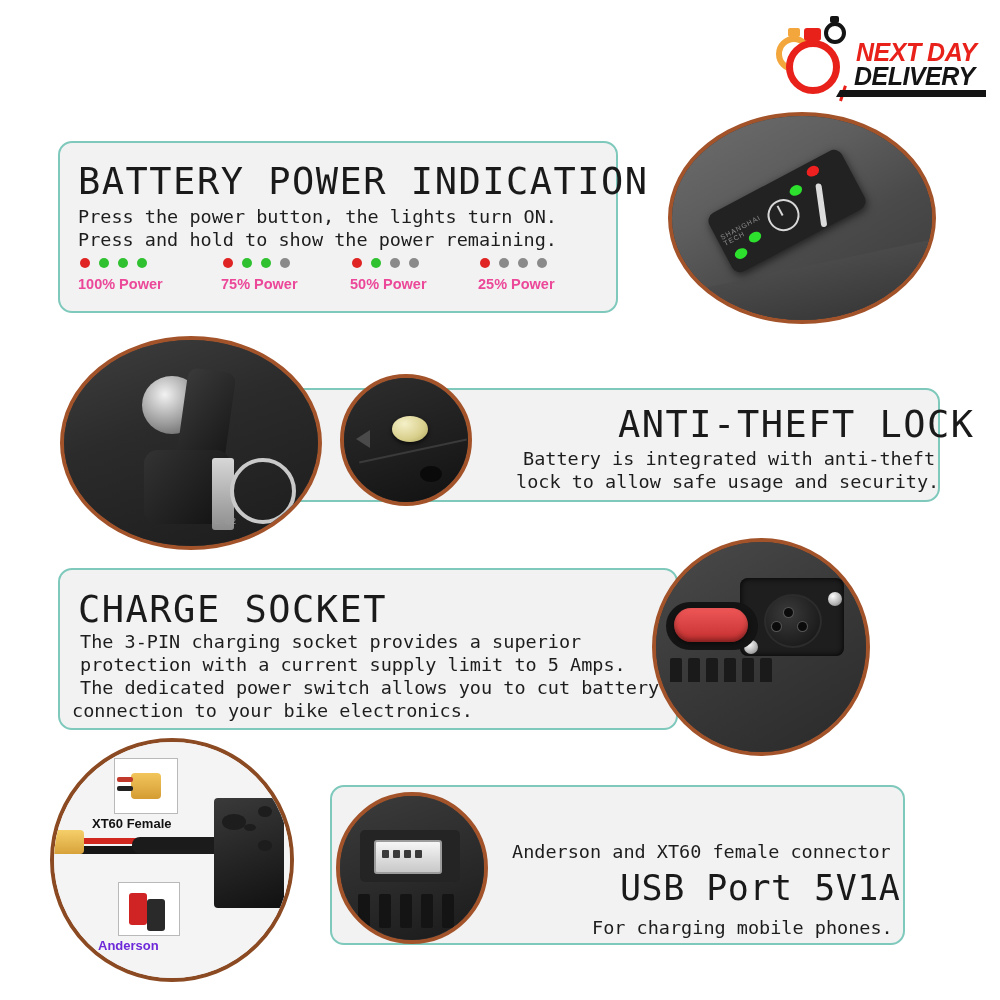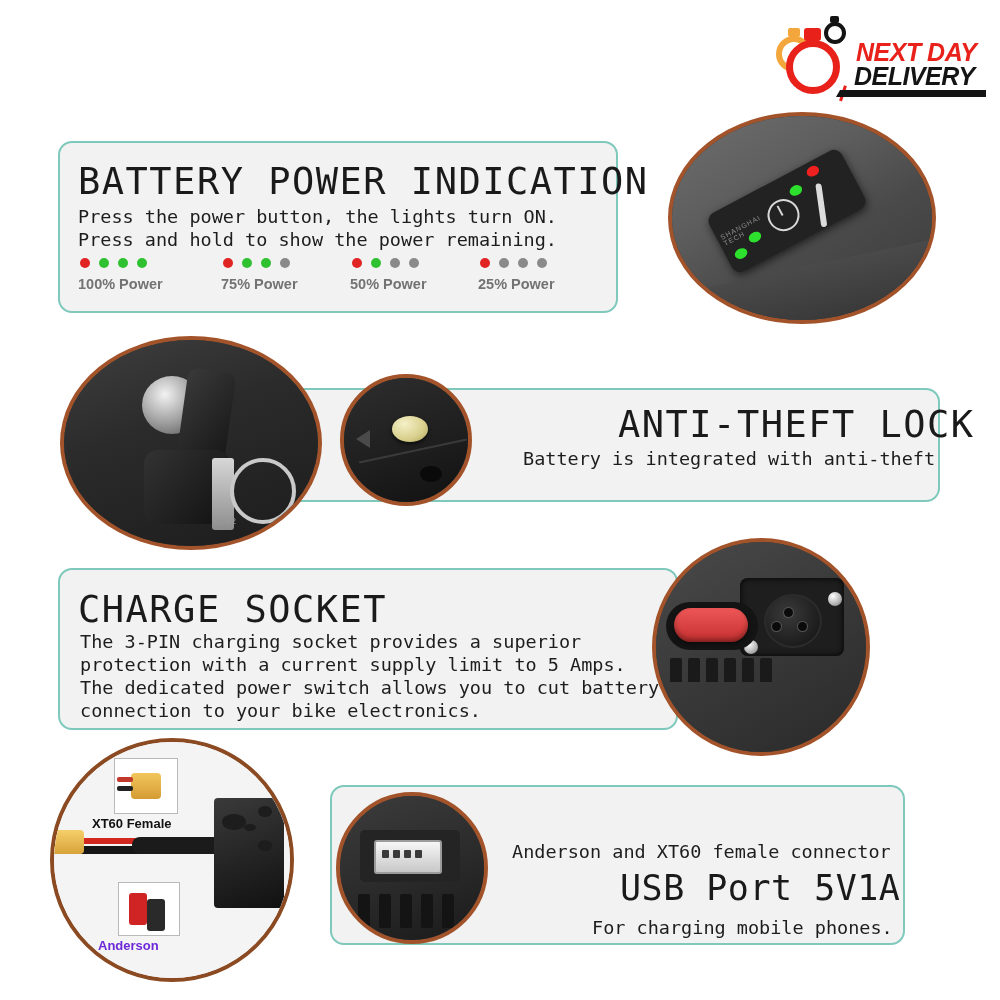--- a/index.html
+++ b/index.html
@@ -54,34 +54,34 @@
   .bat-title{position:absolute;left:78px;top:160px;}
   .bat-l1{position:absolute;left:78px;top:205px;}
   .bat-l2{position:absolute;left:78px;top:228px;}
 
   .led-groups{position:absolute;left:78px;top:256px;width:520px;height:48px;}
   .led-group{position:absolute;top:0;}
   .led-row{display:flex;gap:9px;align-items:center;height:14px;margin-bottom:6px;padding-left:2px;}
   .led{width:10px;height:10px;border-radius:50%;display:block;}
   .led-label{
     font-family:"Liberation Sans", sans-serif;
-    font-size:14.5px;font-weight:bold;color:#737373;white-space:nowrap;
+    font-size:14.5px;font-weight:bold;color:#ec4899;white-space:nowrap;
   }
 
   
   .lock-title{position:absolute;left:618px;top:403px;}
   .lock-l1{position:absolute;left:523px;top:447px;}
   .lock-l2{position:absolute;left:516px;top:470px;}
 
   
   .chg-title{position:absolute;left:78px;top:588px;}
   .chg-l1{position:absolute;left:80px;top:630px;}
   .chg-l2{position:absolute;left:80px;top:653px;}
   .chg-l3{position:absolute;left:80px;top:676px;}
-  .chg-l4{position:absolute;left:80px;top:699px;}
+  .chg-l4{position:absolute;left:72px;top:699px;}
 
   
   .dc-title{position:absolute;left:618px;top:793px;}
   .dc-l1{position:absolute;left:512px;top:840px;}
   .dc-title2{position:absolute;left:620px;top:868px;}
   .dc-l2{position:absolute;left:592px;top:916px;}
 
   
   .circ{
     position:absolute;
@@ -311,20 +311,21 @@
         <span class="dot d3"></span>
         <span class="dot d4"></span>
       </div>
     </div>
   </div>
 
   <div class="panel p-lock"></div>
 
   <div class="h1 lock-title">ANTI-THEFT LOCK</div>
   <div class="body-line lock-l1">Battery is integrated with anti-theft</div>
+  <div class="body-line lock-l2">lock to allow safe usage and security.</div>
 
   <div class="circ c-key">
     <div class="key-photo">
       <div class="key-barrel"></div>
       <div class="key-body"></div>
       <div class="key-bow"></div>
       <div class="key-blade"></div>
       <div class="key-ring"></div>
       <div class="key-txt">C 82</div>
     </div>

